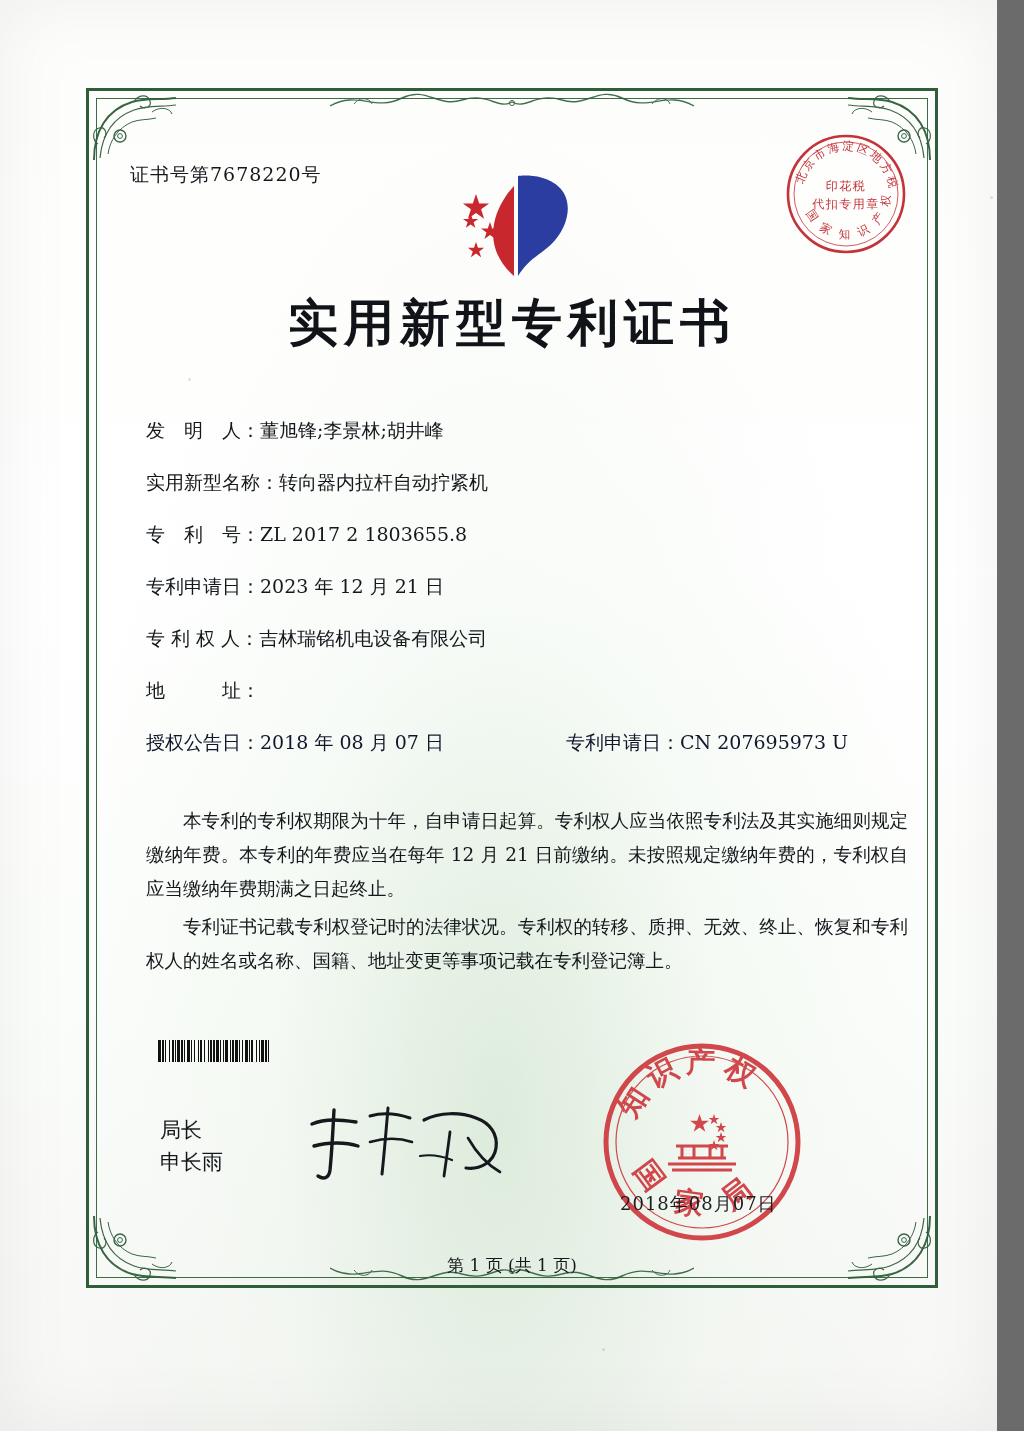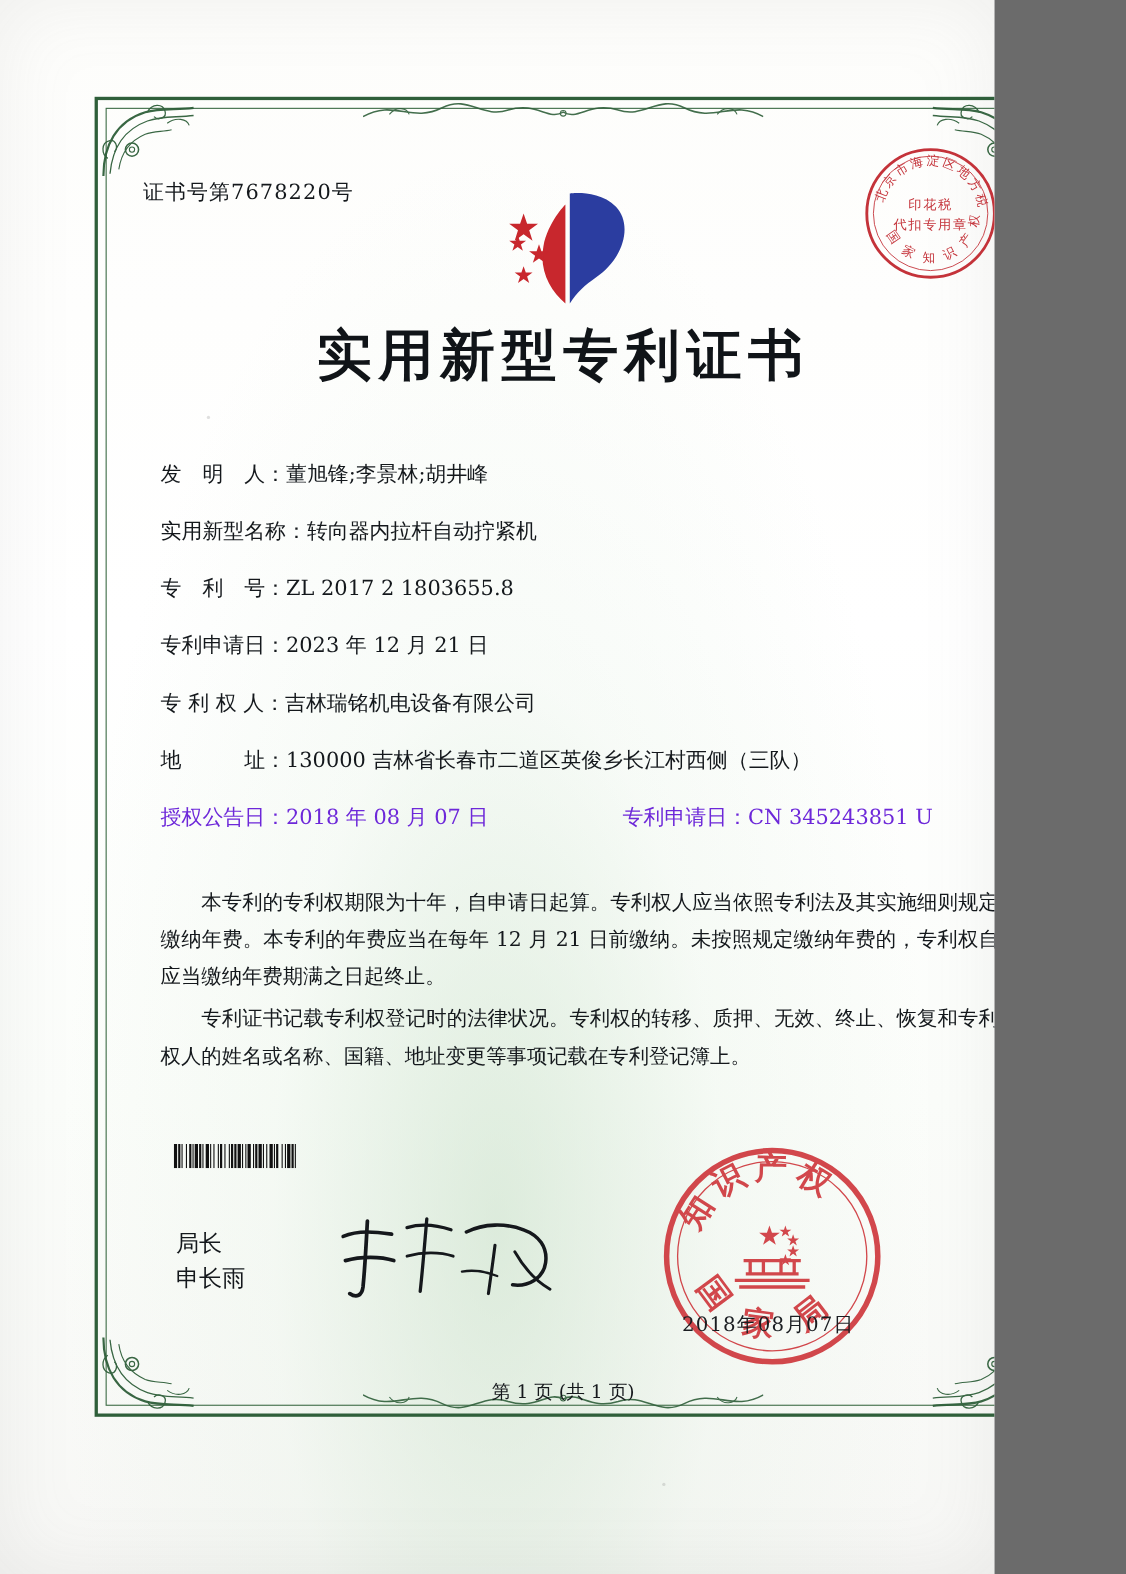--- a/index.html
+++ b/index.html
@@ -5,21 +5,21 @@
   html, body {
     margin: 0;
     padding: 0;
     background: #6b6b6b;
   }
   body {
     font-family: "Liberation Serif", serif;
   }
   .page {
     position: relative;
-    width: 904px;
+    width: 997px;
     height: 1431px;
     background: #ffffff;
     overflow: hidden;
   }
   
   .paper-tint {
     position: absolute;
     inset: 0;
     background:
       radial-gradient(ellipse at 50% 78%, rgba(196, 222, 196, 0.55) 0%, rgba(226, 240, 226, 0.25) 32%, rgba(255,255,255,0) 62%),
@@ -140,21 +140,21 @@
     flex: 0 0 auto;
   }
   .field-value {
     white-space: pre;
   }
   .row-split {
     display: flex;
     align-items: center;
     margin-bottom: 18px;
     font-size: 19px;
-    color: #6d28d9;
+    color: #0f172a;
     font-family: "DejaVu Serif", serif;
   }
   .row-split .left  { width: 420px; white-space: pre; }
   .row-split .right { white-space: pre; }
 
   
   .body-text {
     position: absolute;
     left: 146px;
     top: 804px;
@@ -371,25 +371,24 @@
     <div class="field-row">
       <span class="field-label">专利申请日：</span>
       <span class="field-value">2023 年 12 月 21 日</span>
     </div>
     <div class="field-row">
       <span class="field-label">专 利 权 人：</span>
       <span class="field-value">吉林瑞铭机电设备有限公司</span>
     </div>
     <div class="field-row">
       <span class="field-label">地　　　址：</span>
-      <span class="field-value">130000 吉林省长春市二道区英俊乡长江村西侧（三队）</span>
     </div>
     <div class="row-split">
       <span class="left"><span>授权公告日：</span><span>2018 年 08 月 07 日</span></span>
-      <span class="right"><span>专利申请日：</span><span>CN 345243851 U</span></span>
+      <span class="right"><span>专利申请日：</span><span>CN 207695973 U</span></span>
     </div>
   </div>
 
   <div class="body-text">
     <p>本专利的专利权期限为十年，自申请日起算。专利权人应当依照专利法及其实施细则规定缴纳年费。本专利的年费应当在每年 12 月 21 日前缴纳。未按照规定缴纳年费的，专利权自应当缴纳年费期满之日起终止。</p>
     <p>专利证书记载专利权登记时的法律状况。专利权的转移、质押、无效、终止、恢复和专利权人的姓名或名称、国籍、地址变更等事项记载在专利登记簿上。</p>
   </div>
 
   <div class="barcode" id="barcode">
       <i style="width:3px;background:#111"></i>

